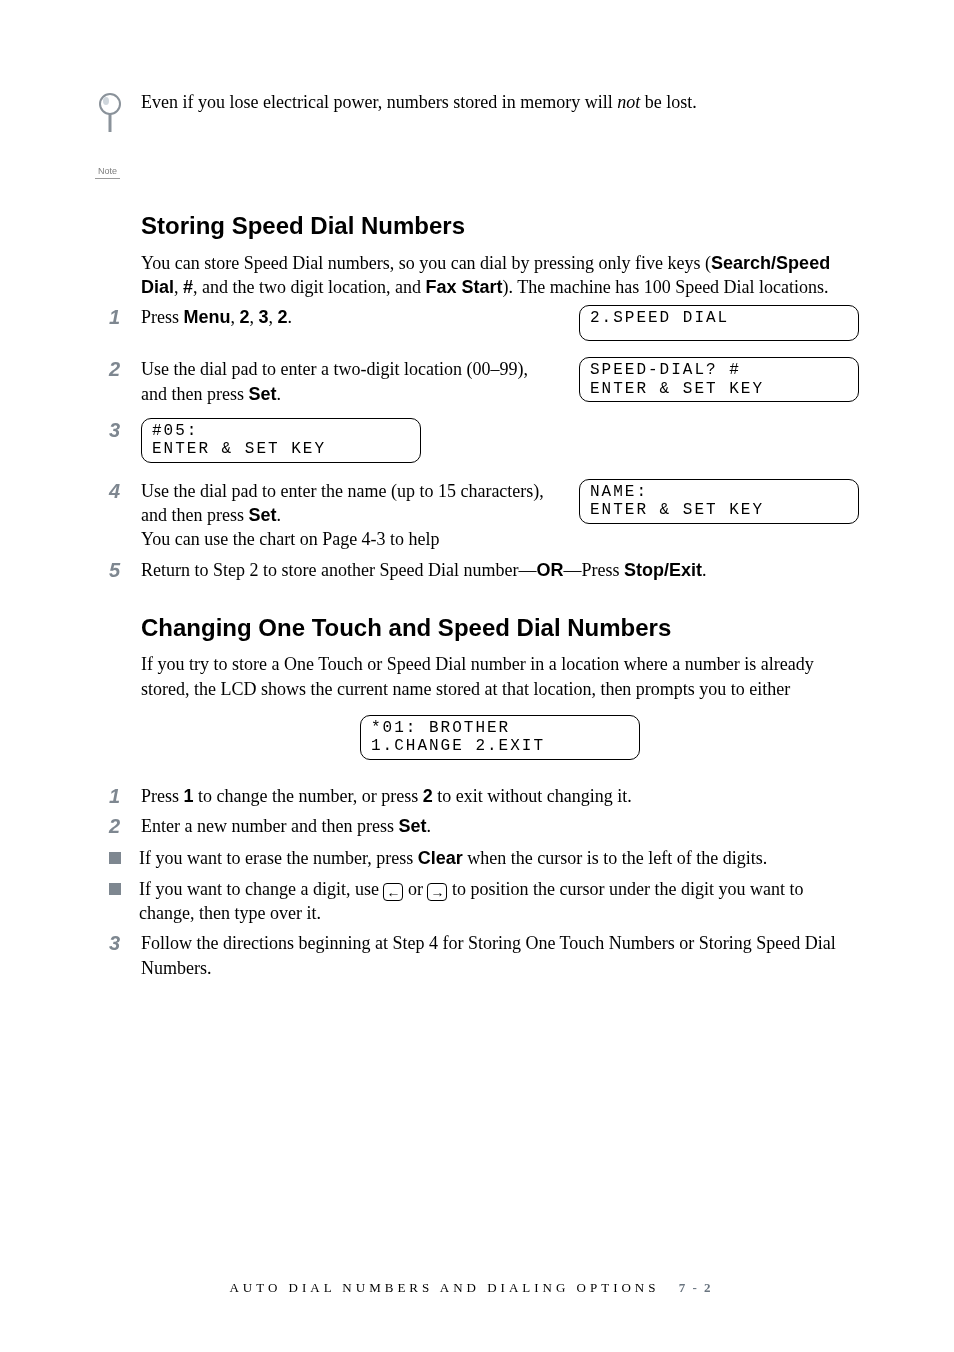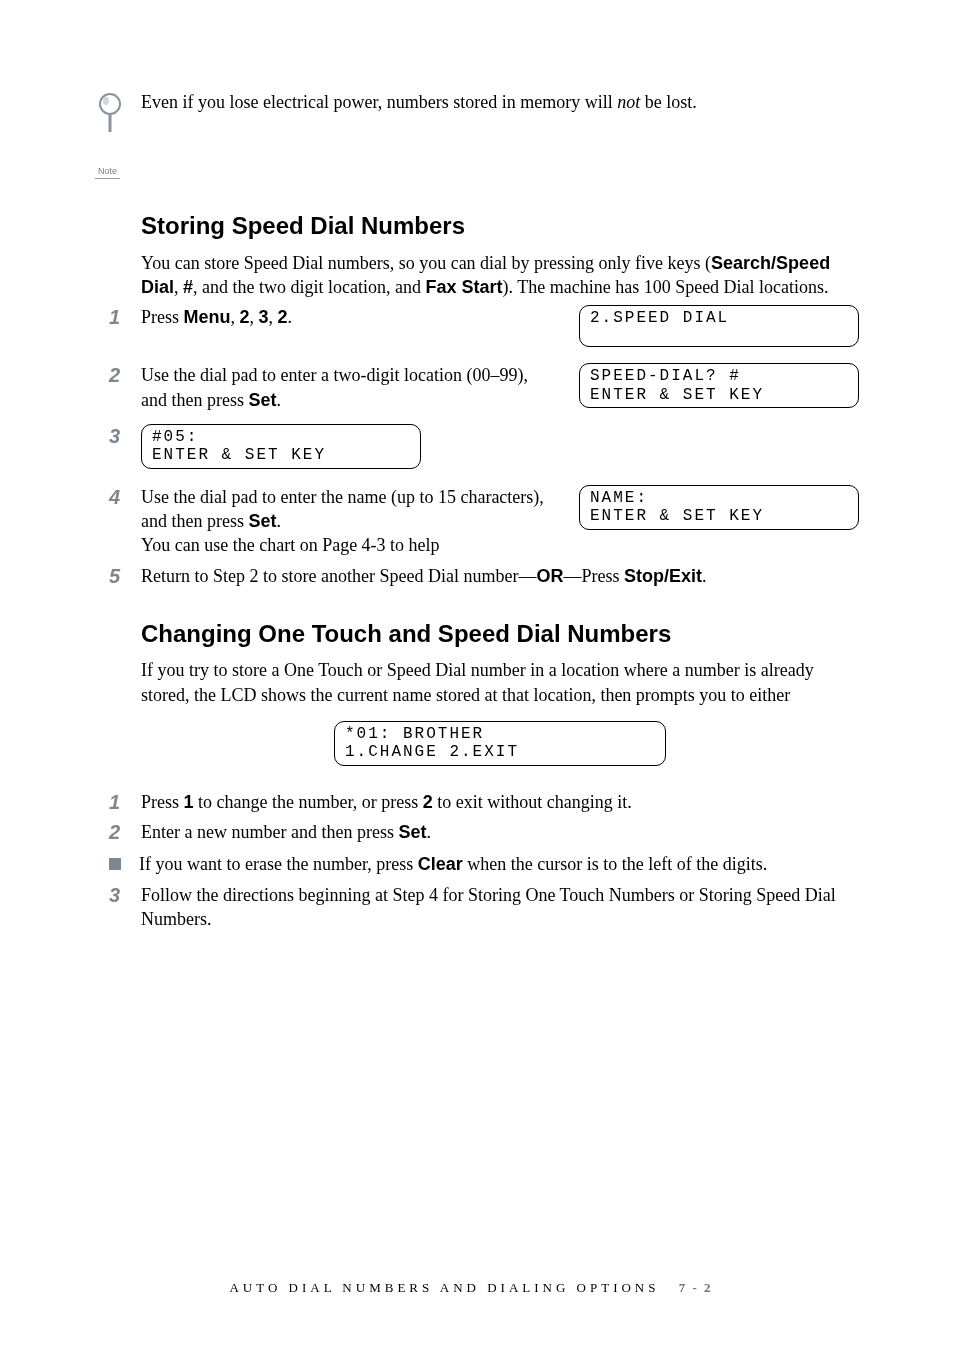--- a/index.html
+++ b/index.html
@@ -70,25 +70,25 @@
     font-size: 16px;
     letter-spacing: 2px;
     border: 1.5px solid #000;
     border-radius: 10px;
     padding: 3px 10px 3px 10px;
     line-height: 1.15;
     white-space: pre;
     margin-bottom: 10px;
   }
   .lcd.center {
-    width: 332px;
+    width: 280px;
     margin-left: auto;
     margin-right: auto;
   }
-  .lcd1 { height: 42px; }
+  .lcd1 { height: 36px; }
   .b { font-weight: bold; font-family: Arial, Helvetica, sans-serif; }
   em.it { font-style: italic; margin-top: 40px; }
   ul.square { list-style: none; margin: 8px 0 0 0; }
   ul.square > li {
     display: flex;
     align-items: flex-start;
     margin: 6px 0;
   }
   ul.square > li::before {
     content: "";
@@ -232,20 +232,25 @@
     </div>
   </li>
 </ol>
 
 <ul class="square">
   <li>
     <div>
       <span>If you want to erase the number, press </span><span class="b">Clear</span><span> when the cursor is to the left of the digits.</span>
     </div>
   </li>
+  <li>
+    <div>
+      <span>If you want to change a digit, use </span><span class="arrowkey">←</span><span> or </span><span class="arrowkey">→</span><span> to position the cursor under the digit you want to change, then type over it.</span>
+    </div>
+  </li>
 </ul>
 
 <ol class="steps">
   <li>
     <div class="num">3</div>
     <div class="body">Follow the directions beginning at Step 4 for Storing One Touch Numbers or Storing Speed Dial Numbers.</div>
   </li>
 </ol>
 
 <div class="footer">

